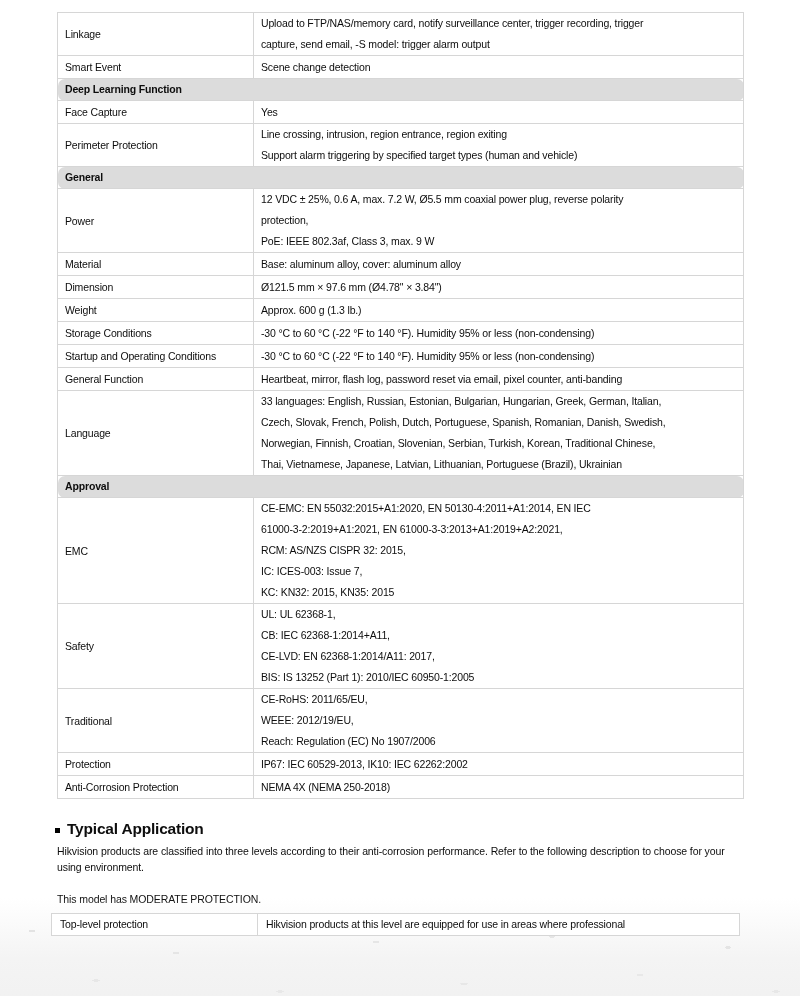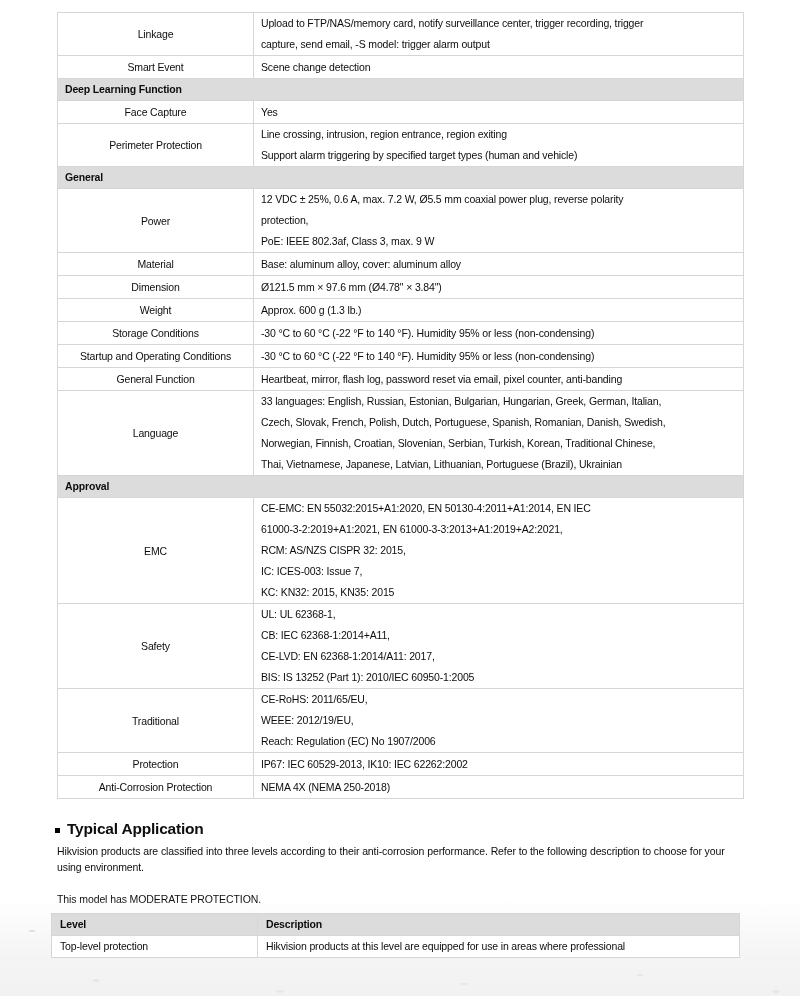--- a/index.html
+++ b/index.html
@@ -40,26 +40,27 @@
   .spec-table{
     margin:12px 0 0 57px;width:687px;
     font-size:10.5px;letter-spacing:-0.15px;line-height:21px;
   }
   .spec-table td{
     border:1px solid var(--border);
     vertical-align:middle;
     padding:0 7px;
     background:#ffffff;
   }
-  .spec-table td.label-cell{width:196px;text-align:center;}
+  .spec-table td.label-cell{width:196px;}
   .spec-table td.label-cell .lbl{display:inline-block;max-width:152px;line-height:20px;padding:1px 0;}
   .spec-table td.section-cell{
     background:var(--section-bg);
     font-weight:bold;
     height:21px;
+    border-radius:7px;
   }
   .value-line{line-height:21px;white-space:nowrap;overflow:hidden;}
 
   
   .typical-heading{
     margin:21px 0 0 55px;
     display:flex;align-items:center;
     font-size:15.5px;font-weight:bold;letter-spacing:-0.2px;text-align:center;
   }
   .bullet-square{
@@ -237,24 +238,20 @@
     <span>Typical Application</span>
   </div>
 
   <div class="intro-text">Hikvision products are classified into three levels according to their anti-corrosion performance. Refer to the following description to choose for your using environment.</div>
 
   <div class="protection-note">This model has MODERATE PROTECTION.</div>
 
   <table class="level-table">
     <tbody id="level-body">
         <tr>
-          <td class="hdr first-col">Level</td>
-          <td class="hdr">Description</td>
-        </tr>
-        <tr>
           <td class="first-col">Top-level protection</td>
           <td class="">Hikvision products at this level are equipped for use in areas where professional</td>
         </tr>
       </tbody>
   </table>
 
   <div class="bottom-zone"></div>
 
 </div>
 

